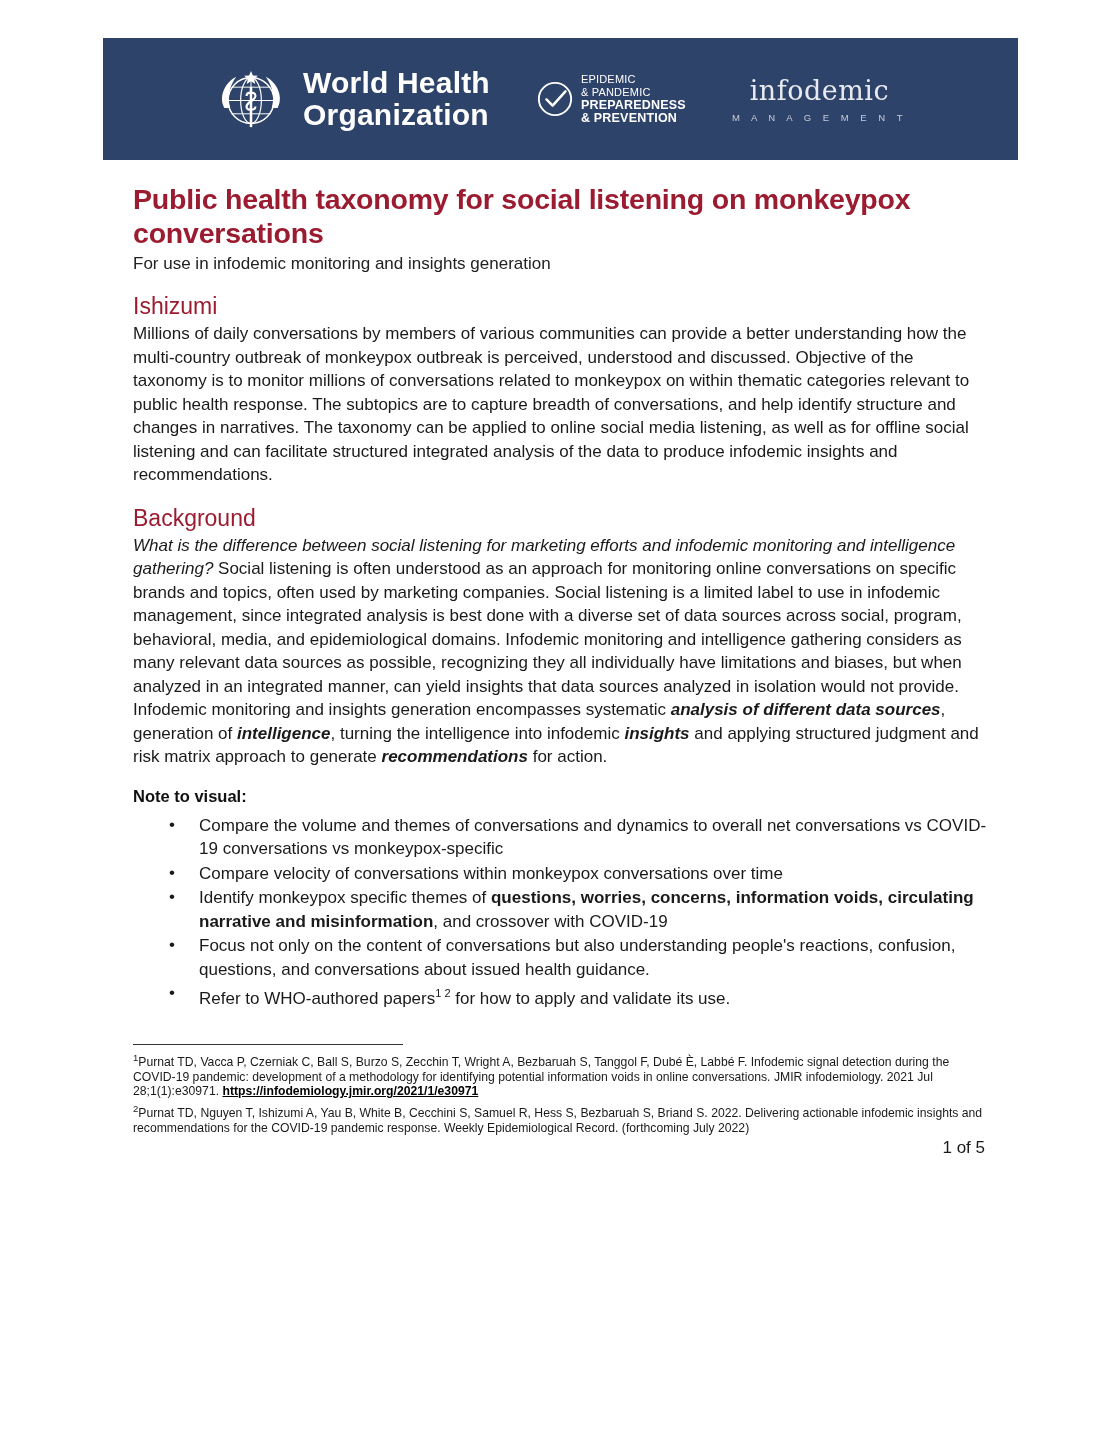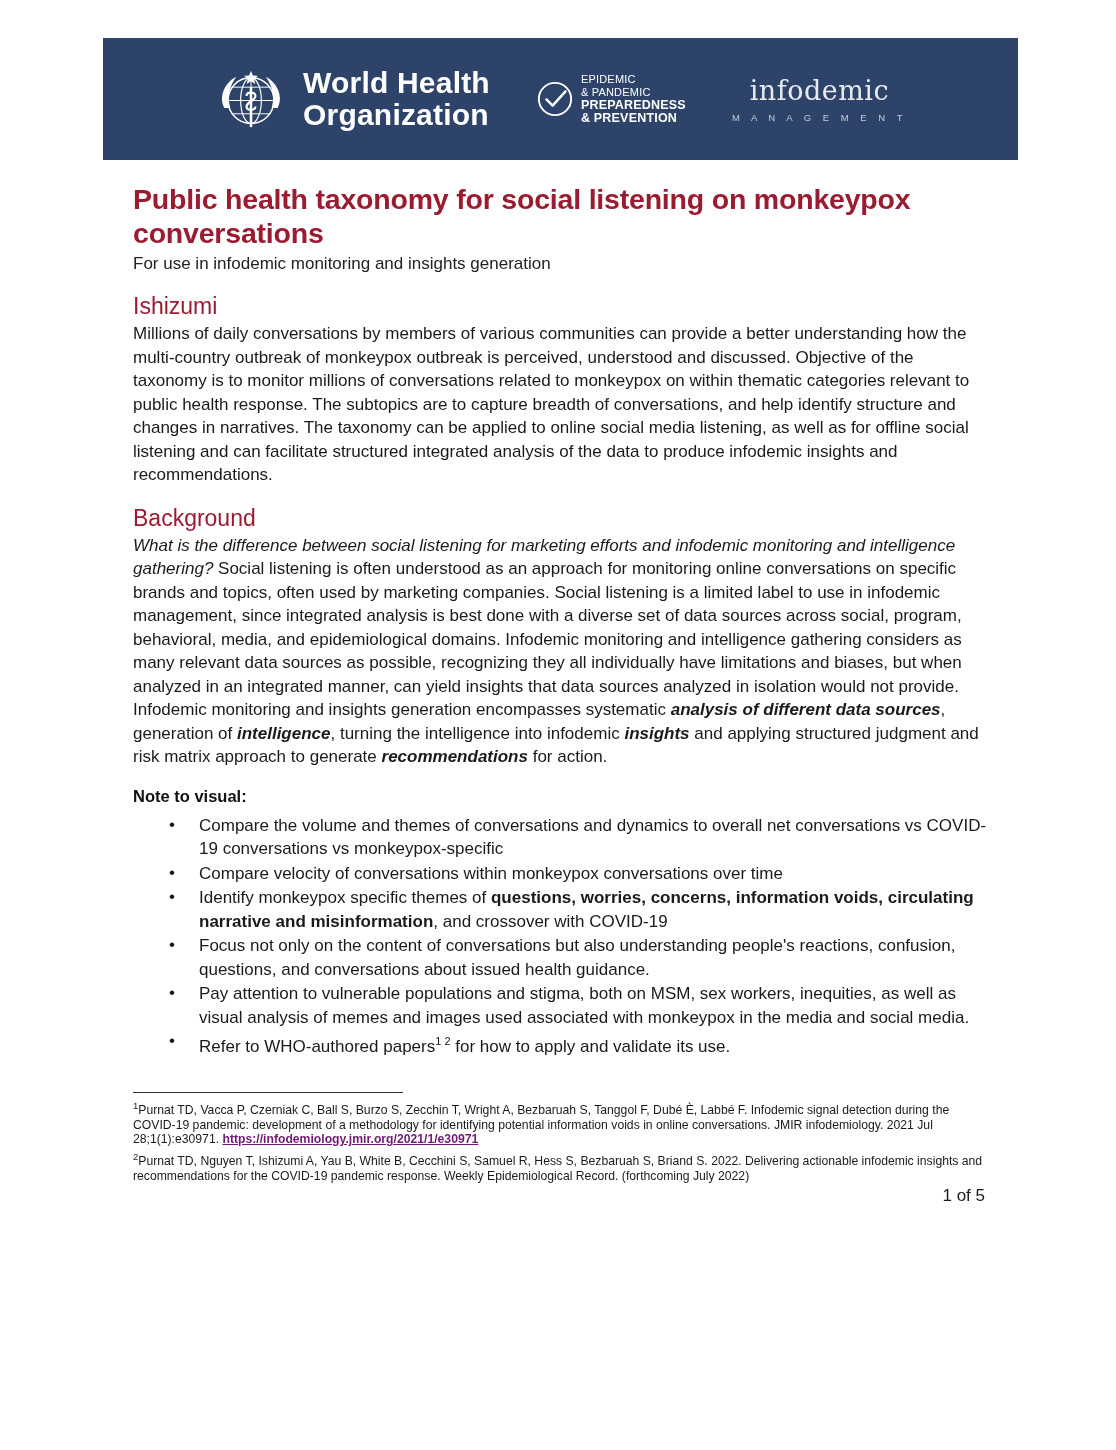--- a/index.html
+++ b/index.html
@@ -169,21 +169,21 @@
   .fn-block {
     font-size: 12.2px;
     line-height: 14.6px;
     color: #1a1a1a;
     margin-bottom: 3px;
   }
   .fn-block sup {
     font-size: 9.5px;
   }
   .fn-link {
-    color: #701a75;
+    color: #000000;
     font-weight: bold;
     text-decoration: underline;
   }
   .page-num {
     text-align: right;
     font-size: 17px;
     color: #1a1a1a;
     padding-right: 3px;
   }
 </style>
@@ -249,21 +249,20 @@
       <h2 class="sect">Background</h2>
       <p class="para"><span class="ital">What is the difference between social listening for marketing efforts and infodemic monitoring and intelligence gathering?</span><span> Social listening is often understood as an approach for monitoring online conversations on specific brands and topics, often used by marketing companies. Social listening is a limited label to use in infodemic management, since integrated analysis is best done with a diverse set of data sources across social, program, behavioral, media, and epidemiological domains. Infodemic monitoring and intelligence gathering considers as many relevant data sources as possible, recognizing they all individually have limitations and biases, but when analyzed in an integrated manner, can yield insights that data sources analyzed in isolation would not provide. Infodemic monitoring and insights generation encompasses systematic </span><span class="bolditalic">analysis of different data sources</span><span>, generation of </span><span class="bolditalic">intelligence</span><span>, turning the intelligence into infodemic </span><span class="bolditalic">insights</span><span> and applying structured judgment and risk matrix approach to generate </span><span class="bolditalic">recommendations</span><span> for action.</span></p>
 
       <div class="note-head">Note to visual:</div>
 
       <ul class="bullets">
         <li><span>Compare the volume and themes of conversations and dynamics to overall net conversations vs COVID-19 conversations vs monkeypox-specific</span></li>
         <li><span>Compare velocity of conversations within monkeypox conversations over time</span></li>
         <li><span>Identify monkeypox specific themes of </span><span class="bold">questions, worries, concerns, information voids, circulating narrative and misinformation</span><span>, and crossover with COVID-19</span></li>
         <li><span>Focus not only on the content of conversations but also understanding people's reactions, confusion, questions, and conversations about issued health guidance.</span></li>
-        <li><span>Pay attention to vulnerable populations and stigma, both on MSM, sex workers, inequities, as well as visual analysis of memes and images used associated with monkeypox in the media and social media.</span></li>
         <li><span>Refer to WHO-authored papers</span><sup class="fn">1 2</sup><span> for how to apply and validate its use.</span></li>
       </ul>
 
       <div class="fn-rule"></div>
 
       <div class="fn-block"><sup>1</sup><span>Purnat TD, Vacca P, Czerniak C, Ball S, Burzo S, Zecchin T, Wright A, Bezbaruah S, Tanggol F, Dubé È, Labbé F. Infodemic signal detection during the COVID-19 pandemic: development of a methodology for identifying potential information voids in online conversations. JMIR infodemiology. 2021 Jul 28;1(1):e30971. </span><a class="fn-link" href="#">https://infodemiology.jmir.org/2021/1/e30971</a></div>
 
       <div class="fn-block"><sup>2</sup><span>Purnat TD, Nguyen T, Ishizumi A, Yau B, White B, Cecchini S, Samuel R, Hess S, Bezbaruah S, Briand S. 2022. Delivering actionable infodemic insights and recommendations for the COVID-19 pandemic response. Weekly Epidemiological Record. (forthcoming July 2022)</span></div>
 
       <div class="page-num">1 of 5</div>

